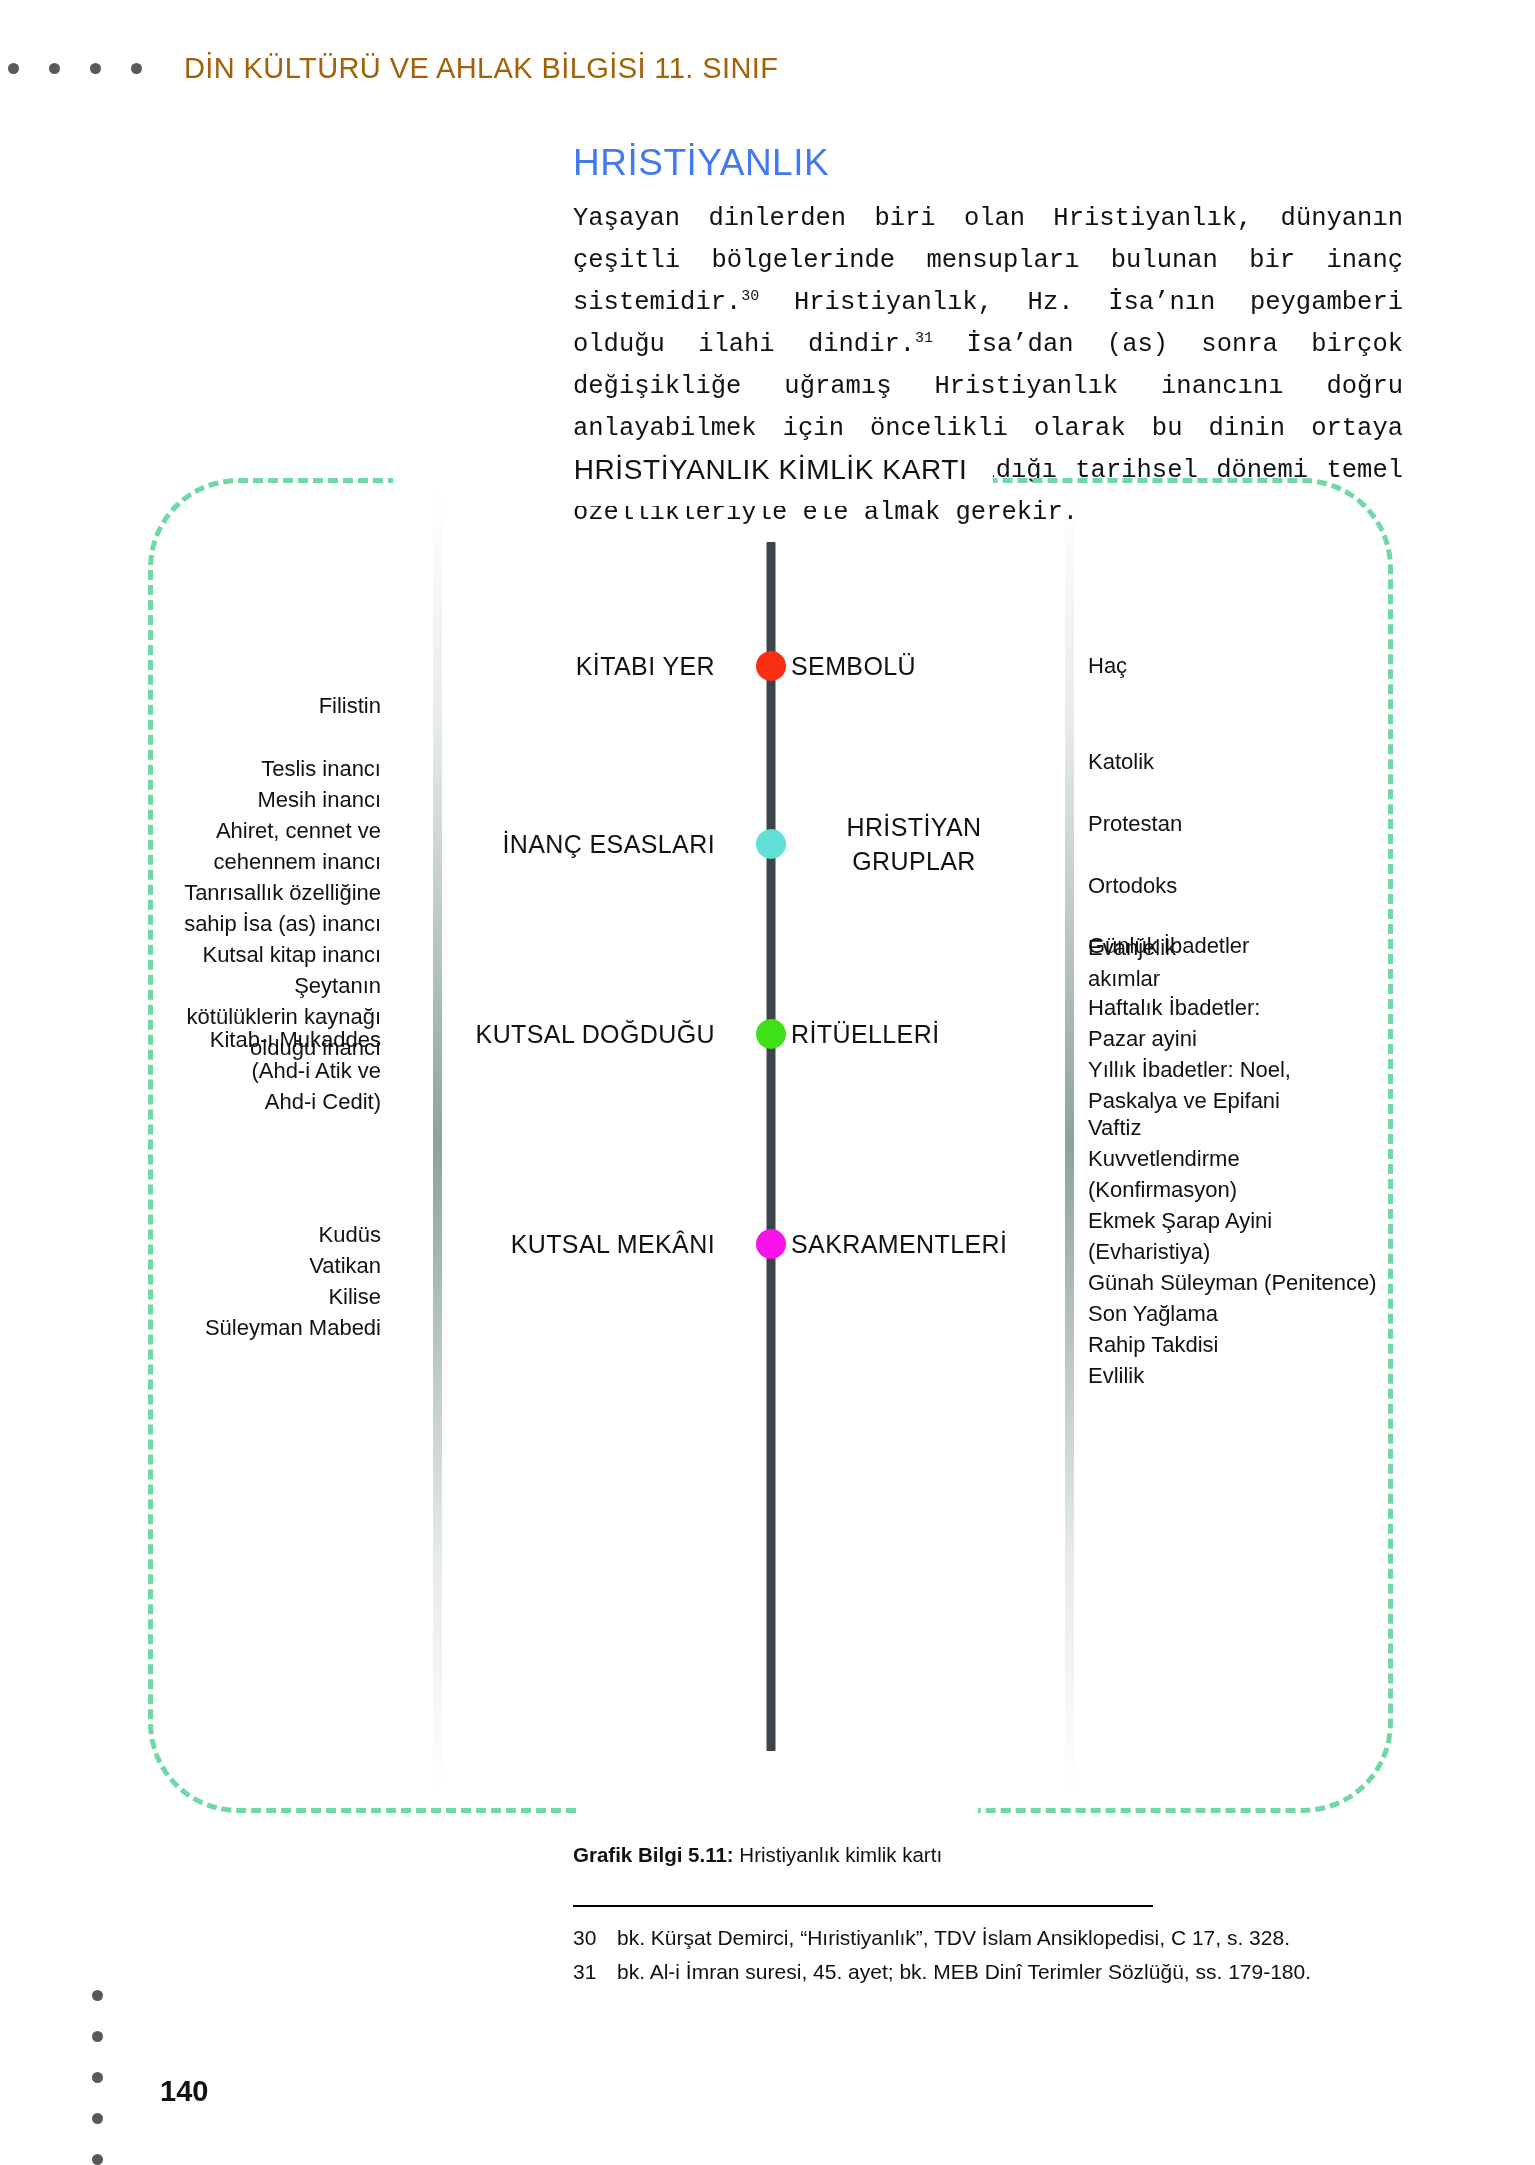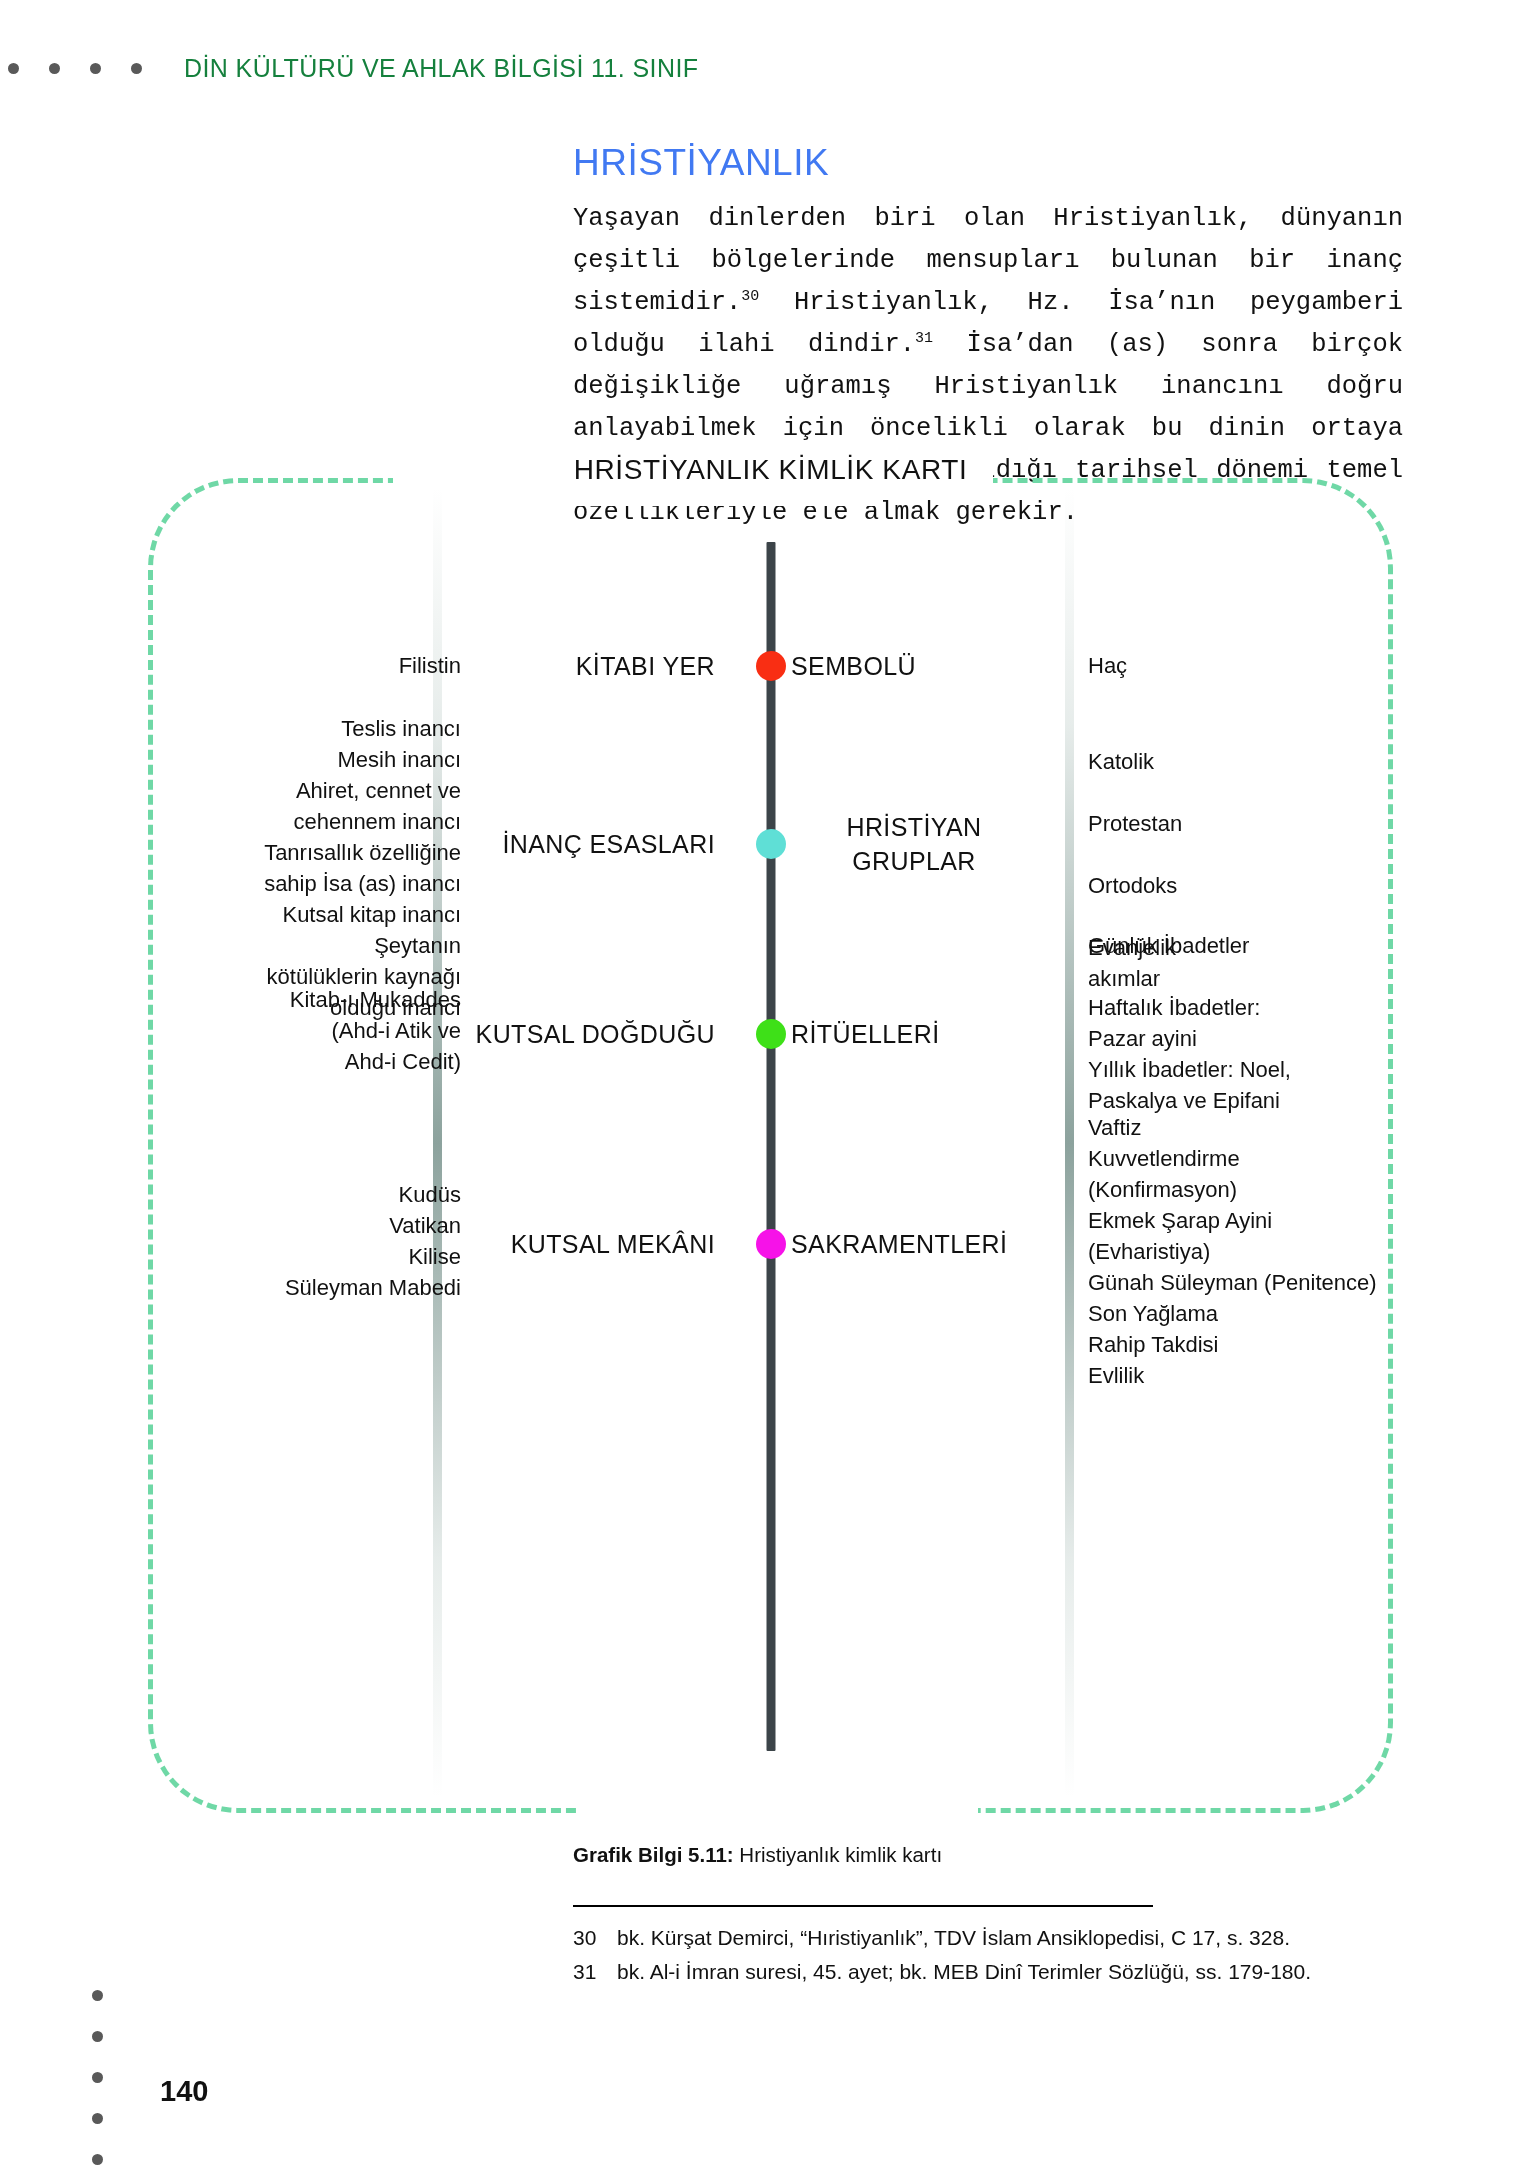--- a/index.html
+++ b/index.html
@@ -33,23 +33,23 @@
     margin-left: 8px;
   }
   .header-dots .dot {
     width: 11px;
     height: 11px;
     border-radius: 50%;
     background: #595959;
   }
   #header-title {
     margin-left: 42px;
-    font-size: 25px;
+    font-size: 29px;
     letter-spacing: 0.4px;
-    color: #15803d;
+    color: #a16207;
     white-space: nowrap;
   }
 
   
   #intro-block {
     position: absolute;
     left: 573px;
     top: 142px;
     width: 830px;
   }
@@ -170,23 +170,24 @@
     width: 302px;
   }
   .row .side-list {
     position: absolute;
     font-size: 22px;
     line-height: 31px;
     color: #111111;
     white-space: pre-line;
   }
   .row .side-list.far-left {
-    right: 932px;
+    right: 1012px;
     text-align: right;
     width: 330px;
+    margin-top: 40px;
   }
   .row .side-list.far-right {
     left: 940px;
     text-align: left;
     width: 300px;
   }
 
   .node-dot {
     position: absolute;
     left: 50%;

